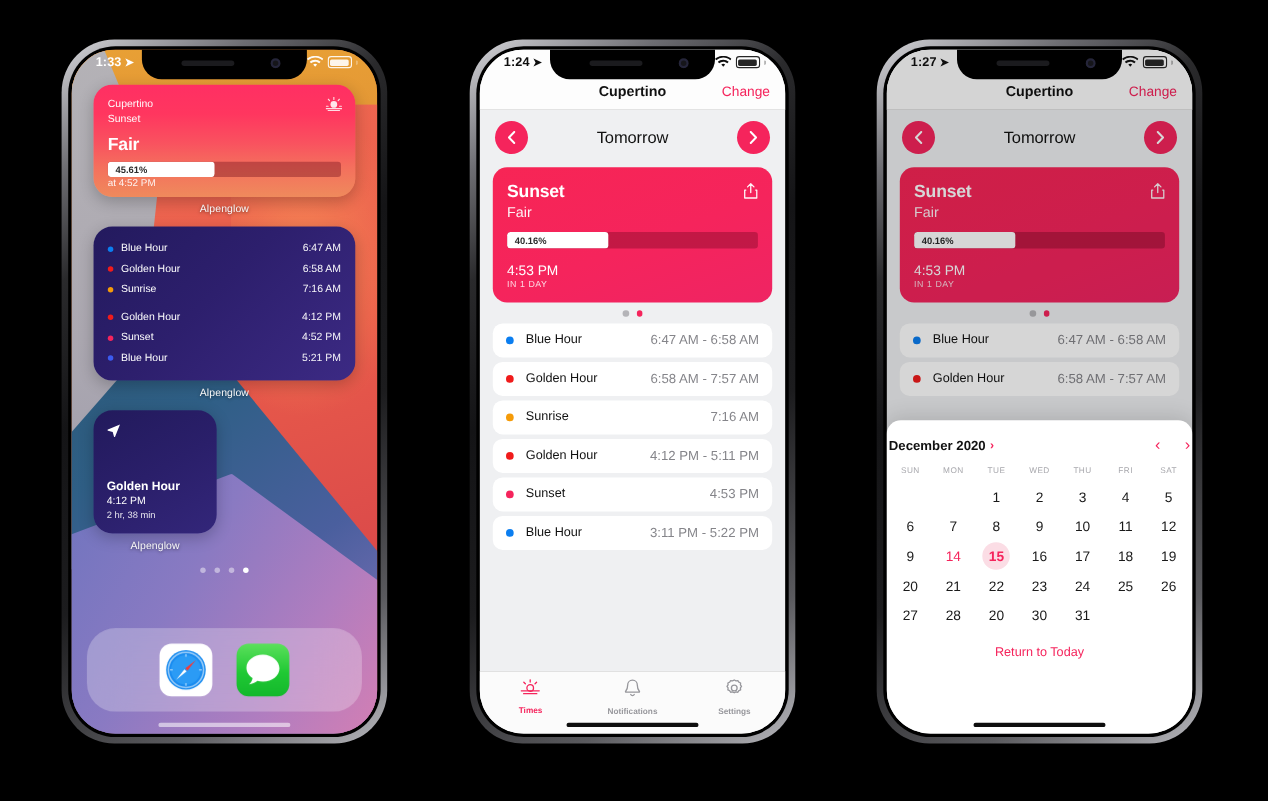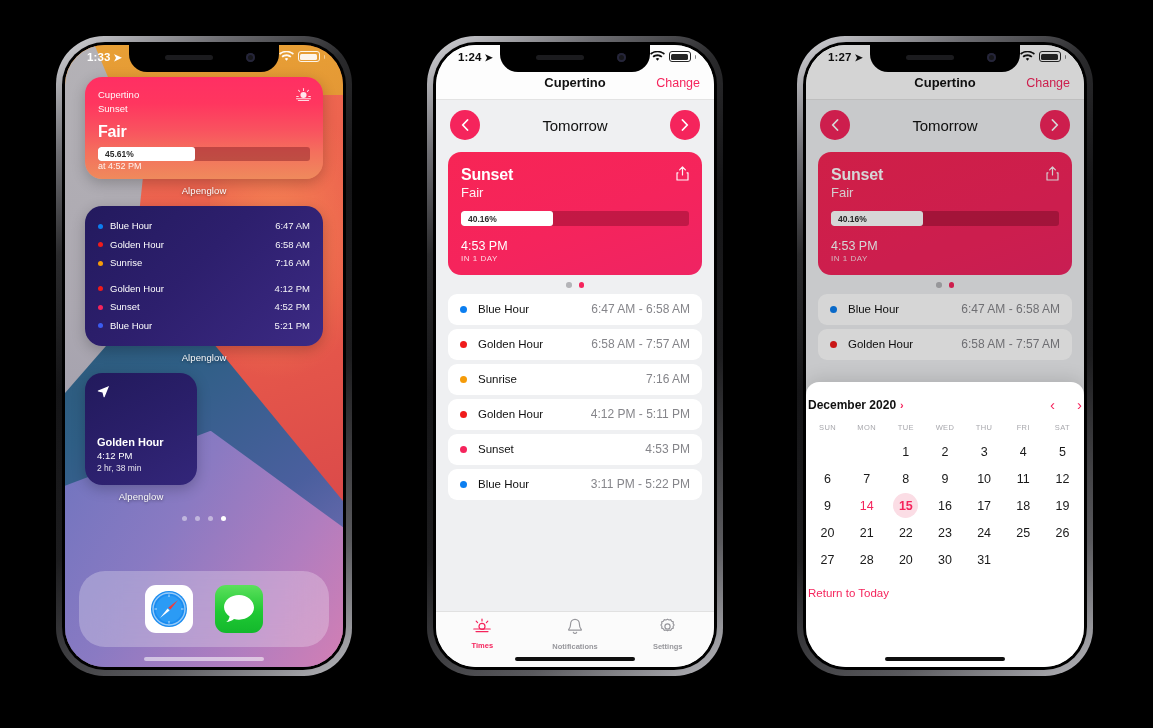--- a/index.html
+++ b/index.html
@@ -244,21 +244,21 @@
   .cal-grid .day {
     text-align:center; font-size: 12.5px; color:#1a1a1a; height: 27px;
     display:flex; align-items:center; justify-content:center; position:relative;
   }
   .cal-grid .day .inner {
     width: 25px; height: 25px; border-radius:50%;
     display:flex; align-items:center; justify-content:center;
   }
   .cal-grid .day.today .inner { color:#f5245c; }
   .cal-grid .day.sel .inner { background:#fbdde5; color:#f5245c; font-weight:bold; }
-  .return-today { font-size: 11.5px; color:#f5245c; margin-top: 14px; }
+  .return-today { text-align:center; font-size: 11.5px; color:#f5245c; margin-top: 14px; }
 </style>
 </head>
 <body>
 
 <div class="stage">
 
   <div class="phone" id="phone1">
     <div class="phone-inner">
       <div class="screen">
 

